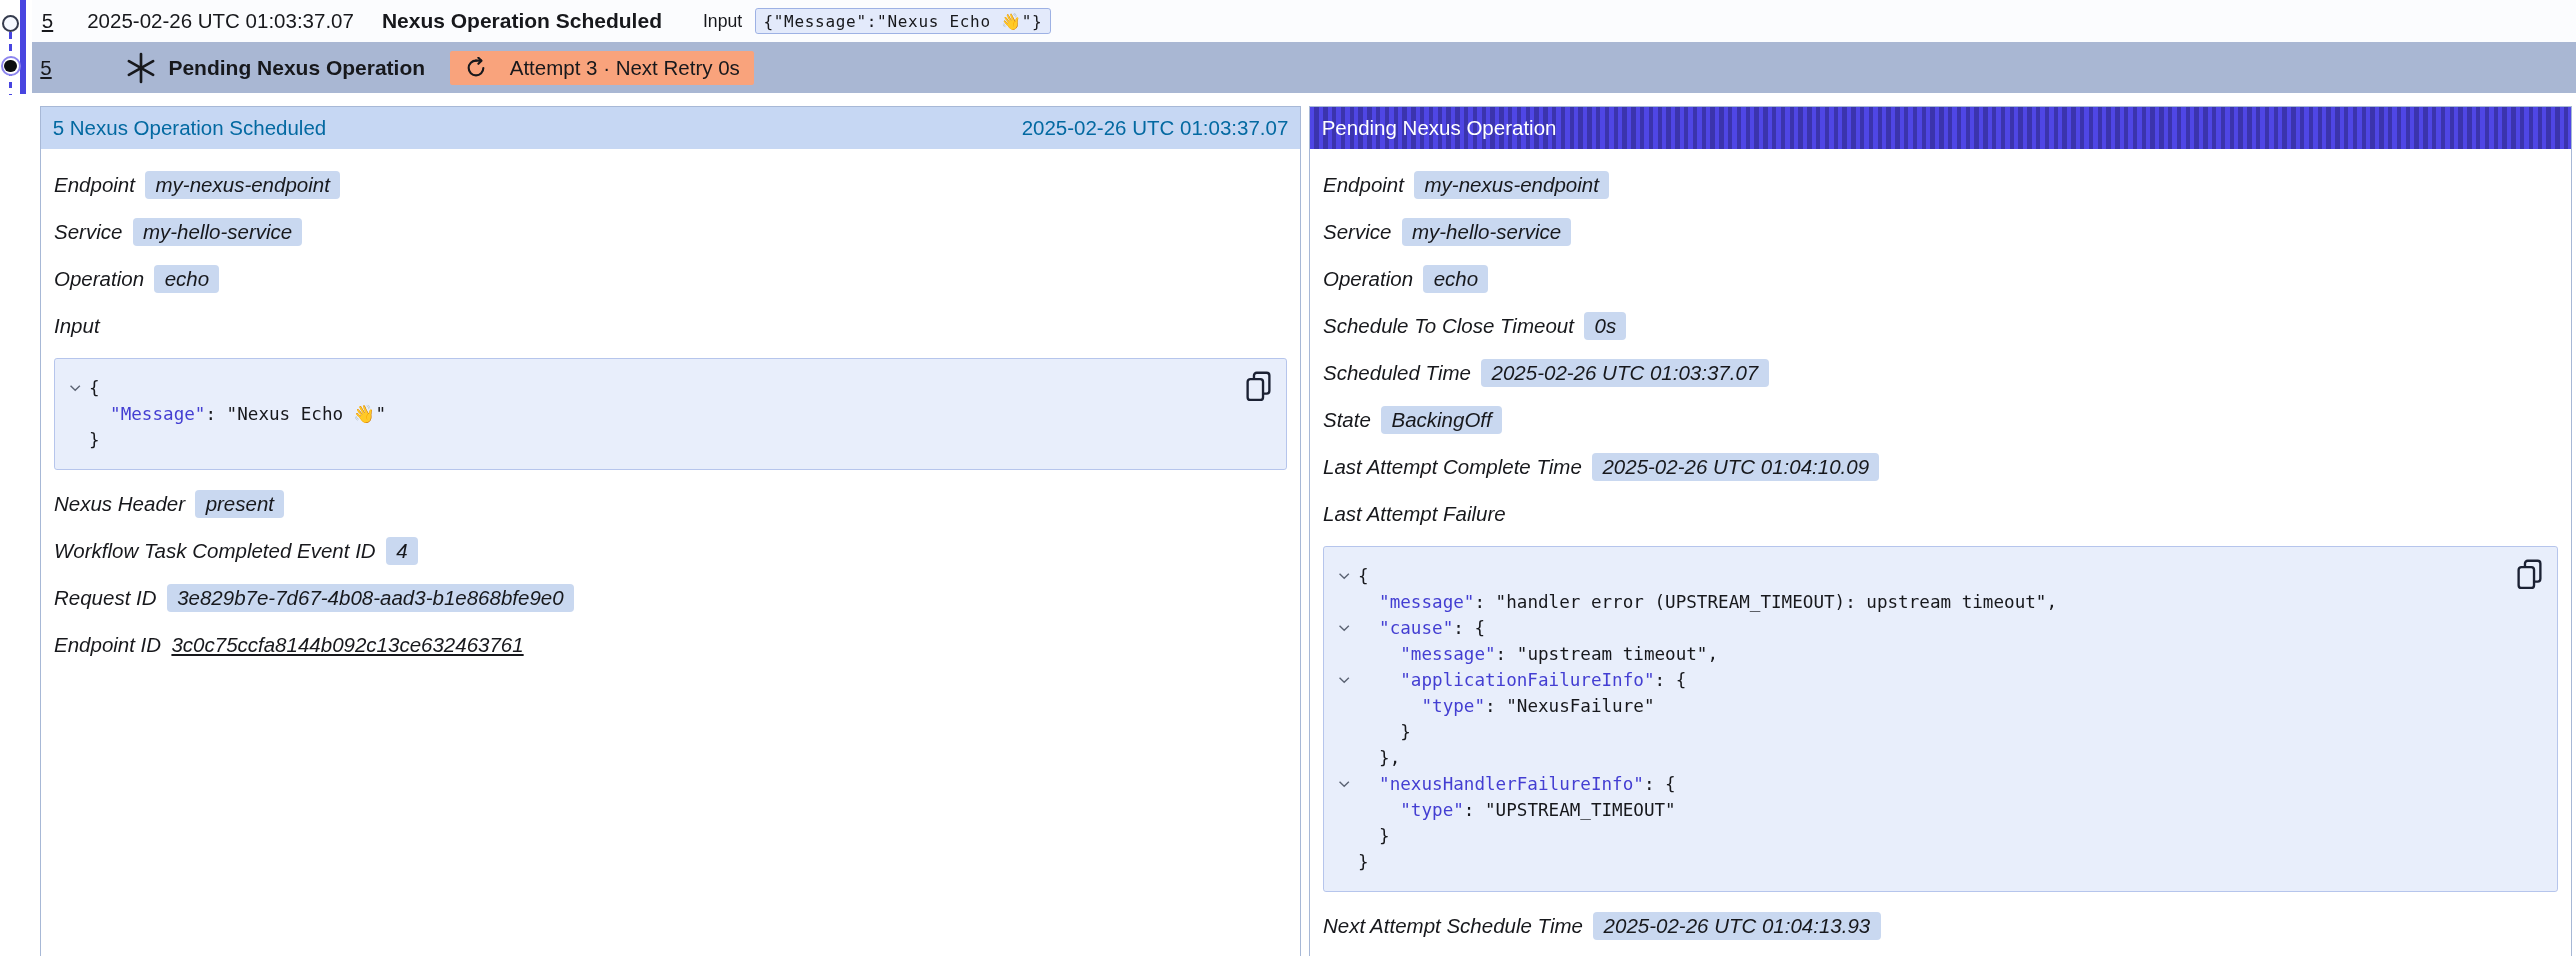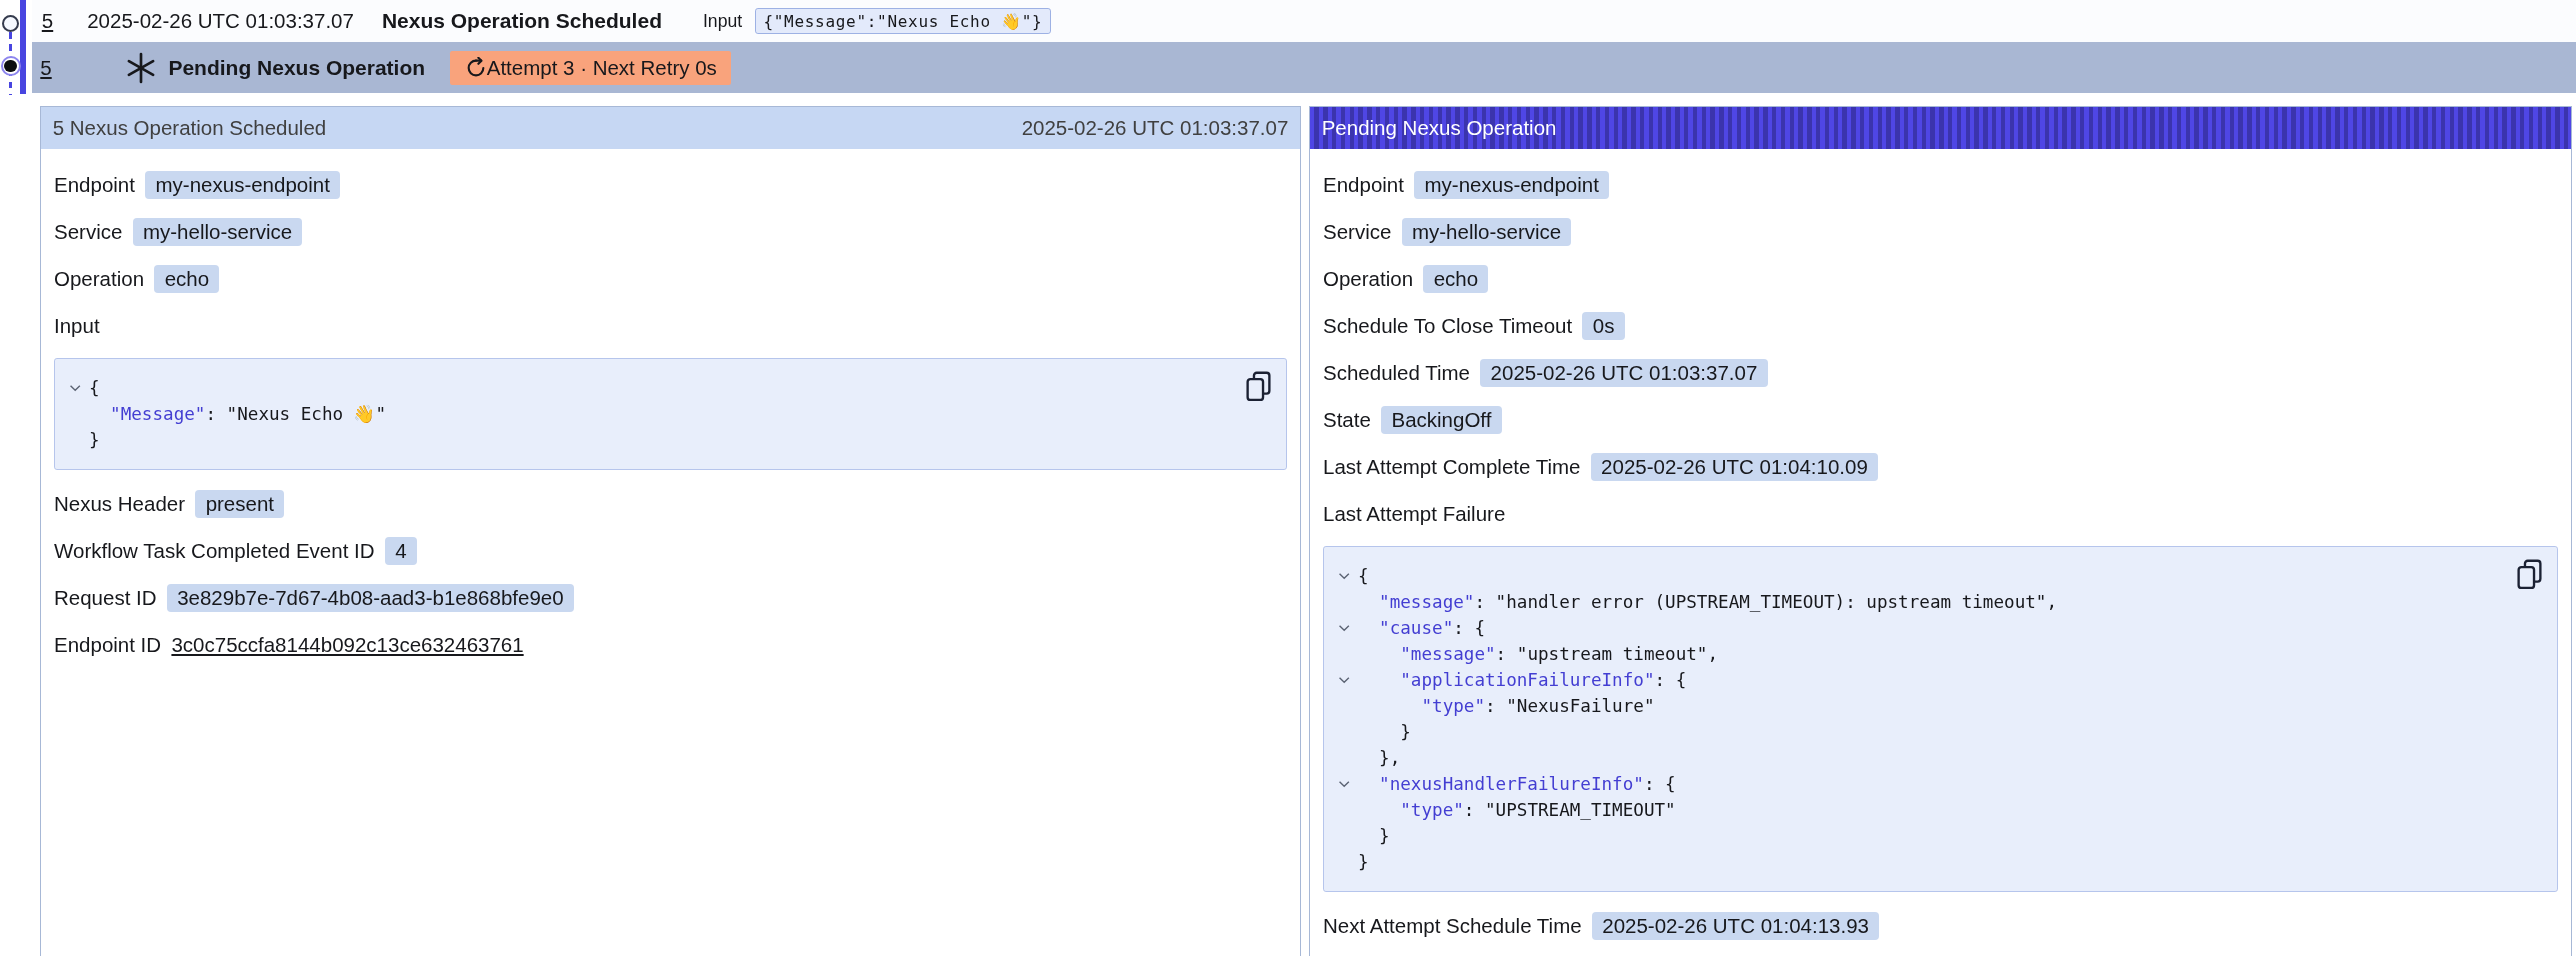--- a/index.html
+++ b/index.html
@@ -28,36 +28,36 @@
   .row1 .ev-id { margin-left:10.3px; }
   .ev-time { font-size:20.5px; margin-left:34px; }
   .ev-title { font-size:21px; font-weight:700; margin-left:28px; }
   .ev-input-label { font-size:17.6px; margin-left:41px; }
   .preview-chip { margin-left:13px; font-family:"DejaVu Sans Mono", monospace; font-size:16px;
     background:#e3eafb; border:1.5px solid #9db1e4; border-radius:2.9px; padding:2.2px 7.3px; letter-spacing:0.7px; }
   .row2 .ev-id { margin-left:8.8px; font-weight:500; }
   .pending-icon { margin-left:73px; width:32px; height:32px; display:flex; }
   .row2 .ev-title { margin-left:11.7px; margin-right:25px; }
   .retry-badge { background:#f9a37c; height:34px; padding:0 14.6px; border-radius:2.2px;
-    display:flex; align-items:center; gap:0; font-size:20.5px; font-weight:500; color:#17181c; }
+    display:flex; align-items:center; gap:23px; font-size:20.5px; font-weight:500; color:#17181c; }
   .retry-badge svg { width:22px; height:22px; }
 
   
   .panel { position:absolute; top:106px; height:879px; background:#fff; border:0.7px solid #a7b8d6; }
   .panel-left  { left:40px;  width:1261px; }
   .panel-right { left:1309px; width:1263px; }
   .panel-header { height:42px; display:flex; align-items:center; justify-content:space-between;
     padding:0 11.7px; font-size:20.5px; }
-  .panel-left .panel-header { background:#c6d7f3; color:#404040; }
+  .panel-left .panel-header { background:#c6d7f3; color:#0369a1; }
   .panel-right .panel-header { color:#ffffff; font-weight:500; justify-content:flex-start;
     background:repeating-linear-gradient(90deg,#4f46e5 0 4.4px,#3b34ad 4.4px 8.8px); }
   .panel-body { padding:20.5px 13px 13px 13px; }
 
   .field-row { display:flex; align-items:center; min-height:31px; margin-bottom:16px;
-    font-size:20.5px; color:#17181c; }
+    font-size:20.5px; color:#17181c;font-style:italic; }
   .chip { background:#c9d8f0; border-radius:4px; padding:2.2px 10.3px; margin-left:10.3px; white-space:nowrap; }
   .link-val { margin-left:10.3px; text-decoration:underline; color:#17181c; cursor:pointer; }
 
   .code-block { position:relative; background:#e8eefb; border:0.7px solid #b6c5ec; border-radius:2.9px;
     padding:16px 51px 16px 5.9px; margin:2.9px 0 19px 0; }
   .code-line { display:flex; }
   .chev-cell { width:28px; min-width:28px; display:flex; align-items:center; justify-content:center; }
   .chev-cell svg { width:12.4px; height:8px; }
   pre.code-text { margin:0; font-family:"DejaVu Sans Mono", monospace; font-size:17.6px;
     line-height:26px; color:#17181c; white-space:pre; }

